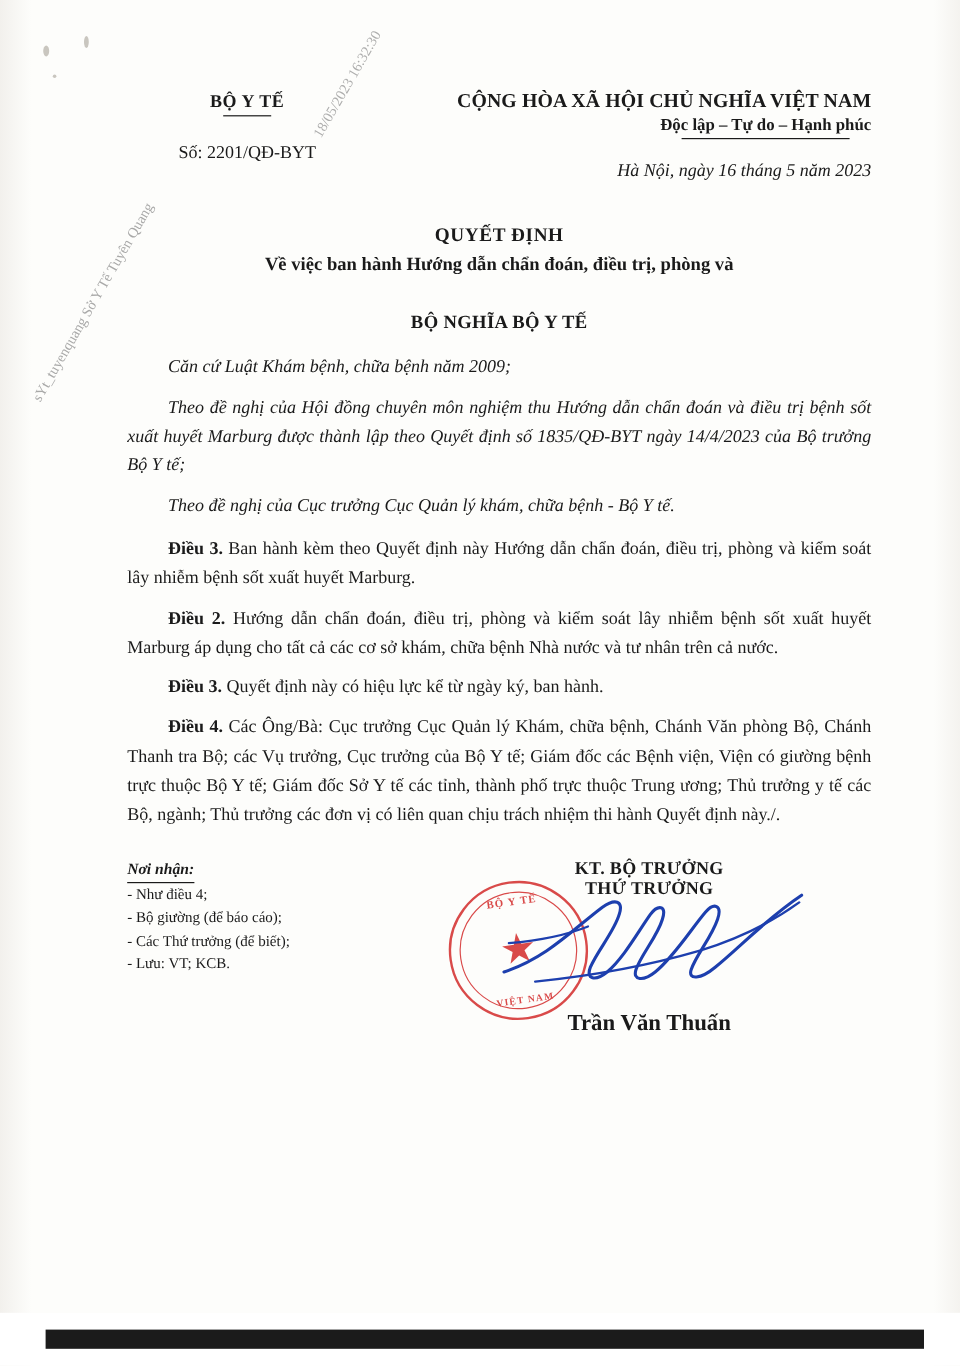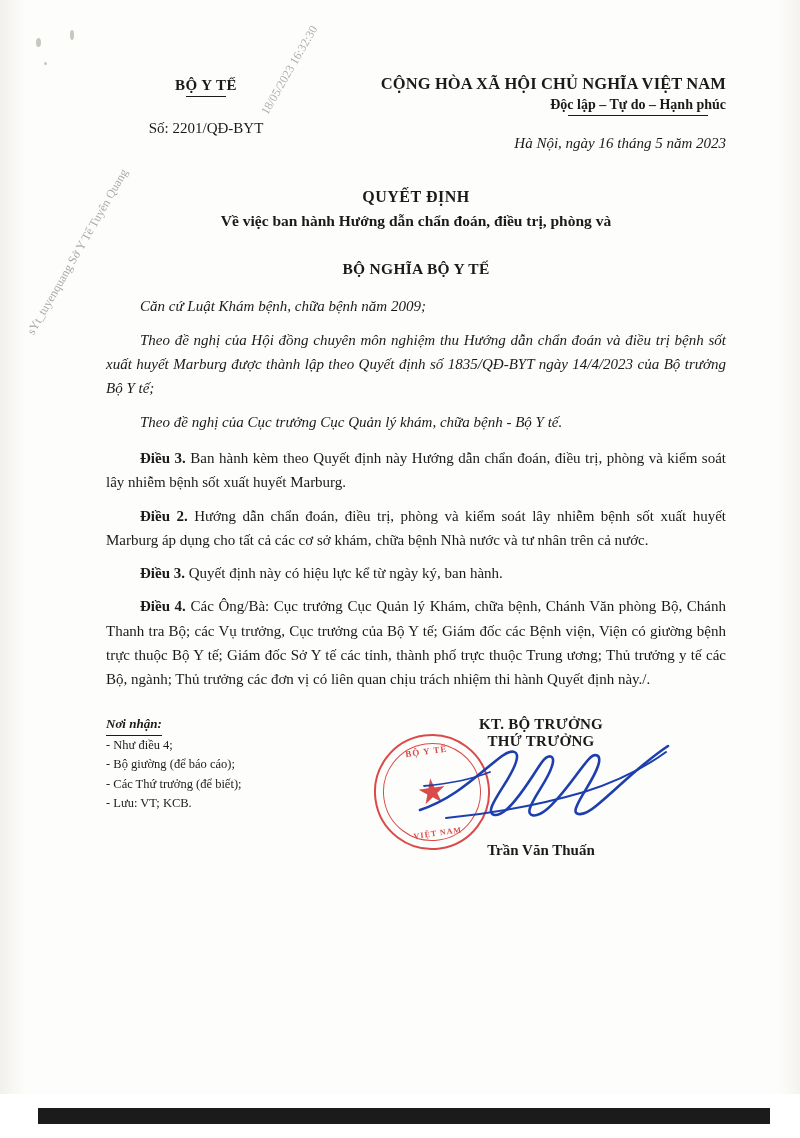--- a/index.html
+++ b/index.html
@@ -229,21 +229,21 @@
     font-size: 15px;
     letter-spacing: .3px;
   }
   .sig-role2 {
     font-weight: bold;
     font-size: 15px;
     letter-spacing: .3px;
   }
   .sig-name {
     font-weight: bold;
-    font-size: 15px;
+    font-size: 19px;
     margin-top: 92px;
   }
 
   
   .seal {
     position: absolute;
     left: 18px;
     top: 20px;
     width: 112px;
     height: 112px;

